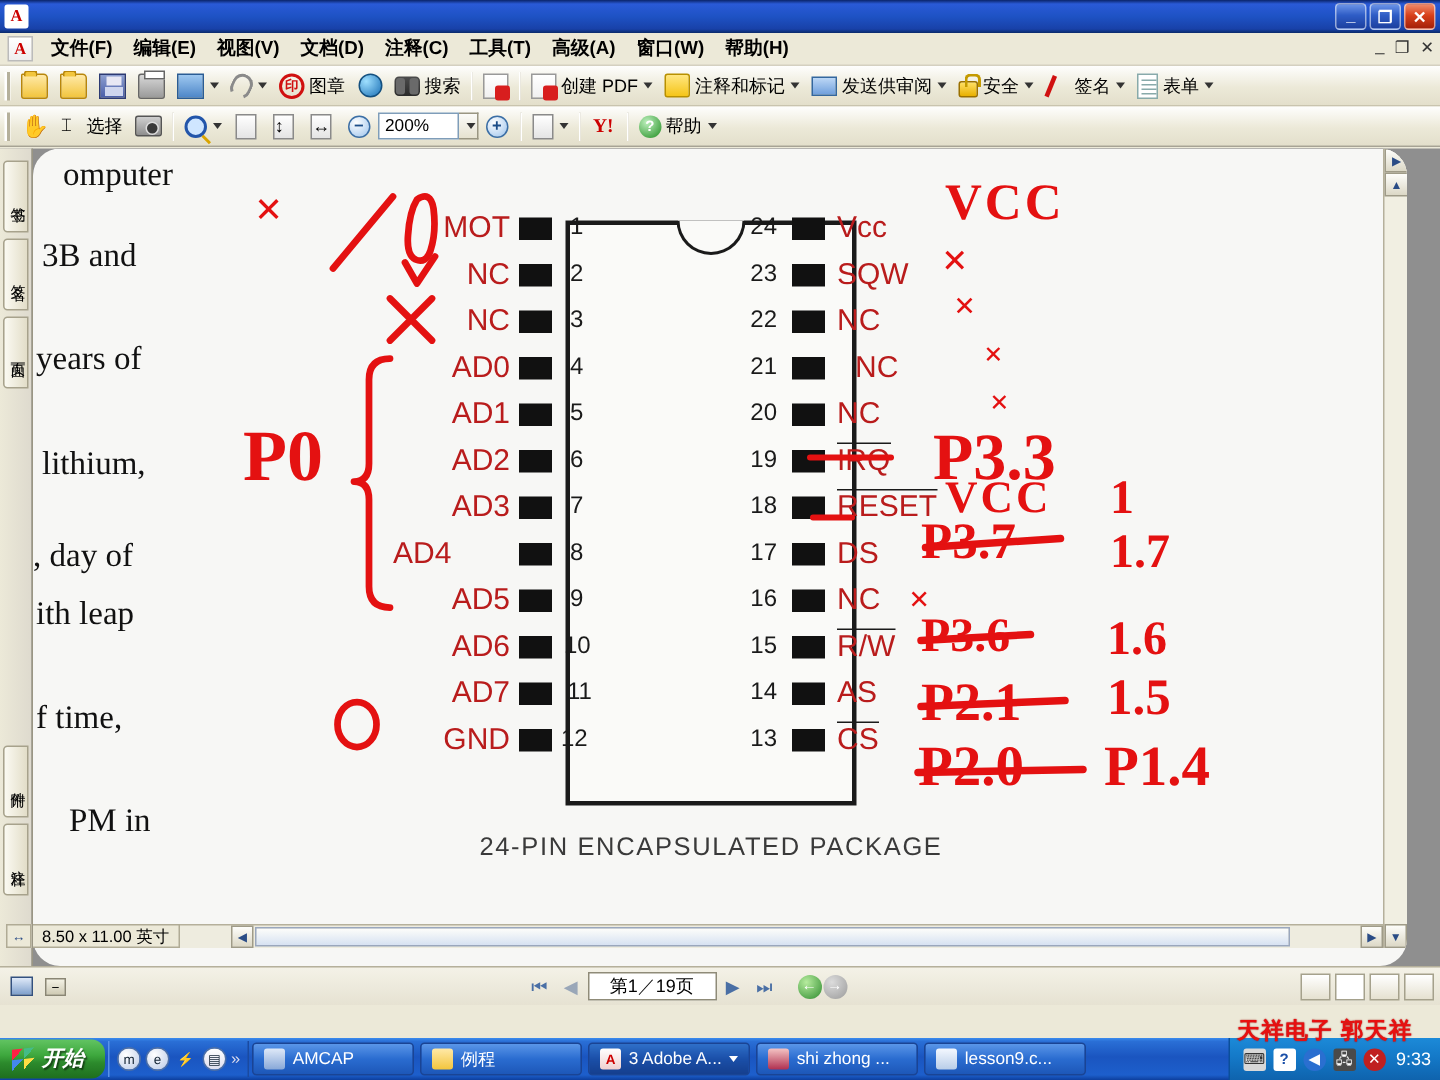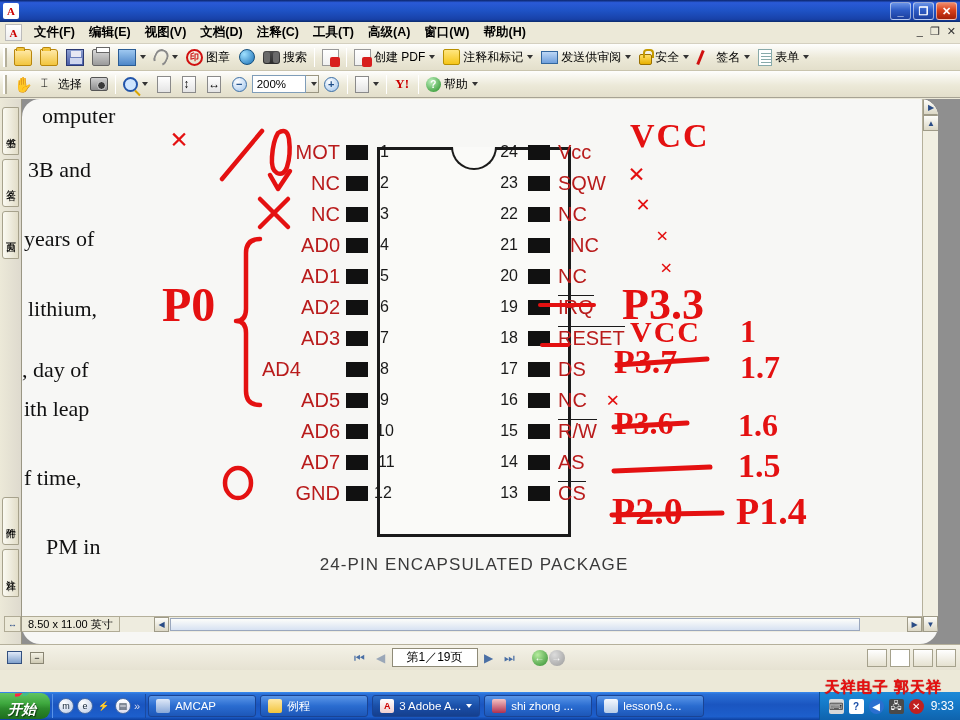--- a/index.html
+++ b/index.html
@@ -228,21 +228,20 @@
     position:absolute; left:0; top:692px; width:960px; height:28px;
     background:linear-gradient(to bottom,#3a8bee 0%,#2a6fd6 8%,#1a55c0 45%,#1d5fcc 88%,#0d3f9e 100%);
     display:flex; align-items:center;
   }
   .startbtn {
     height:26px; padding:0 14px 0 8px; margin:1px 2px 1px 0;
     background:linear-gradient(to bottom,#62c462 0%,#3ea83e 40%,#2c8a2c 60%,#1e6e1e 100%);
     border-radius:0 9px 9px 0; display:flex; align-items:center; gap:5px;
     color:#fff; font-weight:bold; font-style:italic; font-size:14px;
     text-shadow:1px 1px 1px #00000088;
-    flex-direction:column;
   }
   .winflag { width:15px;height:14px;
     background:
       linear-gradient(135deg,#f24 0 49%,transparent 0) 0 0/8px 7px no-repeat,
       linear-gradient(135deg,#4b8 0 49%,transparent 0) 8px 0/7px 7px no-repeat,
       linear-gradient(135deg,#48e 0 49%,transparent 0) 0 7px/8px 7px no-repeat,
       linear-gradient(135deg,#fd4 0 49%,transparent 0) 8px 7px/7px 7px no-repeat;
     transform:skewY(-6deg);
   }
   .qlaunch { display:flex; align-items:center; gap:3px; padding:0 5px;
@@ -628,20 +627,21 @@
           <div class="ink ink-x" style="left:494px;top:114px;font-size:22px;">×</div>
           <div class="ink ink-x" style="left:498px;top:146px;font-size:22px;">×</div>
           <div class="ink" style="left:460px;top:170px;font-size:44px;">P3.3</div>
           <div class="ink" style="left:468px;top:206px;font-size:30px;letter-spacing:2px;">VCC</div>
           <div class="ink" style="left:578px;top:204px;font-size:32px;">1</div>
           <div class="ink" style="left:452px;top:234px;font-size:34px;">P3.7</div>
           <div class="ink" style="left:578px;top:240px;font-size:32px;">1.7</div>
           <div class="ink ink-x" style="left:444px;top:278px;font-size:24px;">×</div>
           <div class="ink" style="left:452px;top:296px;font-size:32px;">P3.6</div>
           <div class="ink" style="left:576px;top:298px;font-size:32px;">1.6</div>
+          <div class="ink" style="left:452px;top:338px;font-size:36px;">P2.1</div>
           <div class="ink" style="left:576px;top:338px;font-size:34px;">1.5</div>
           <div class="ink" style="left:450px;top:380px;font-size:38px;">P2.0</div>
           <div class="ink" style="left:574px;top:380px;font-size:38px;">P1.4</div>
 
         </div>
       </div>
 
       <div class="vscroll-doc">
         <div class="sbtn">▶</div>
         <div class="sbtn">▲</div>

